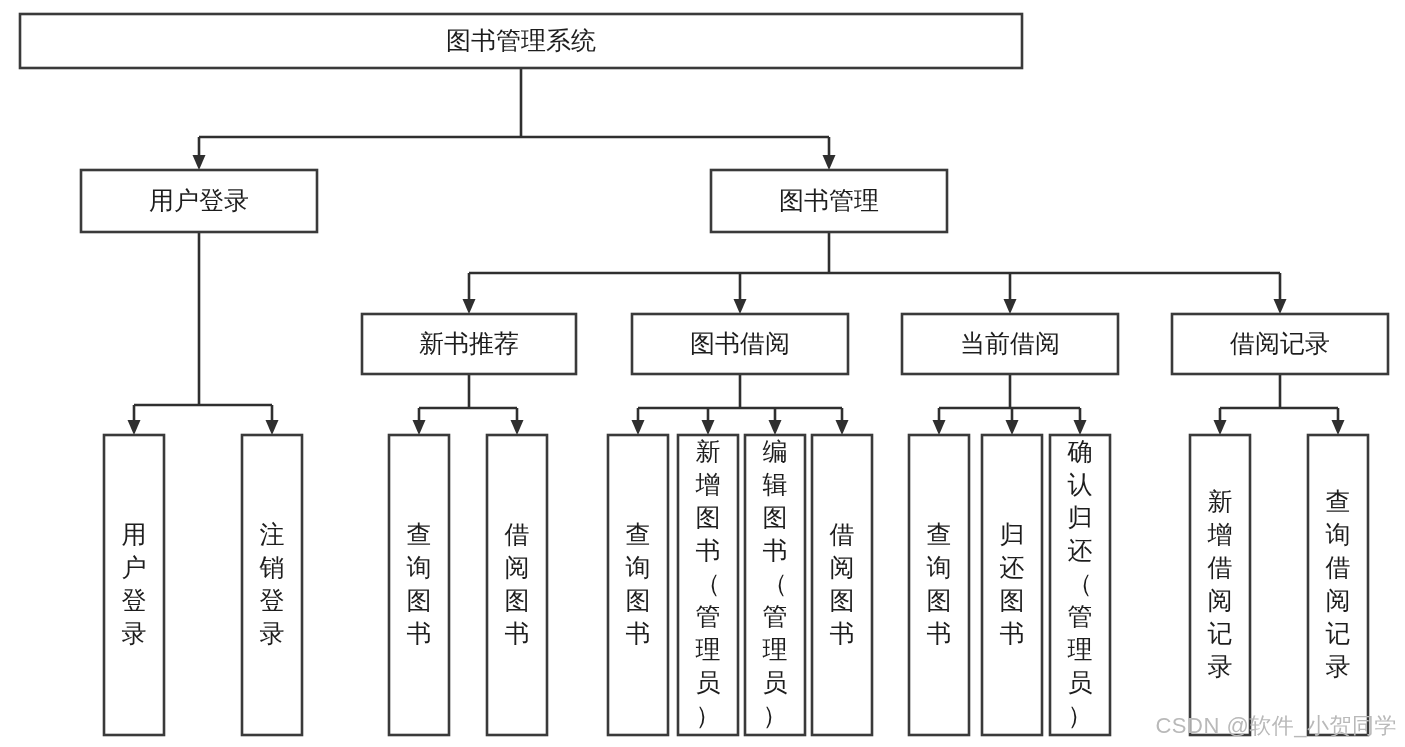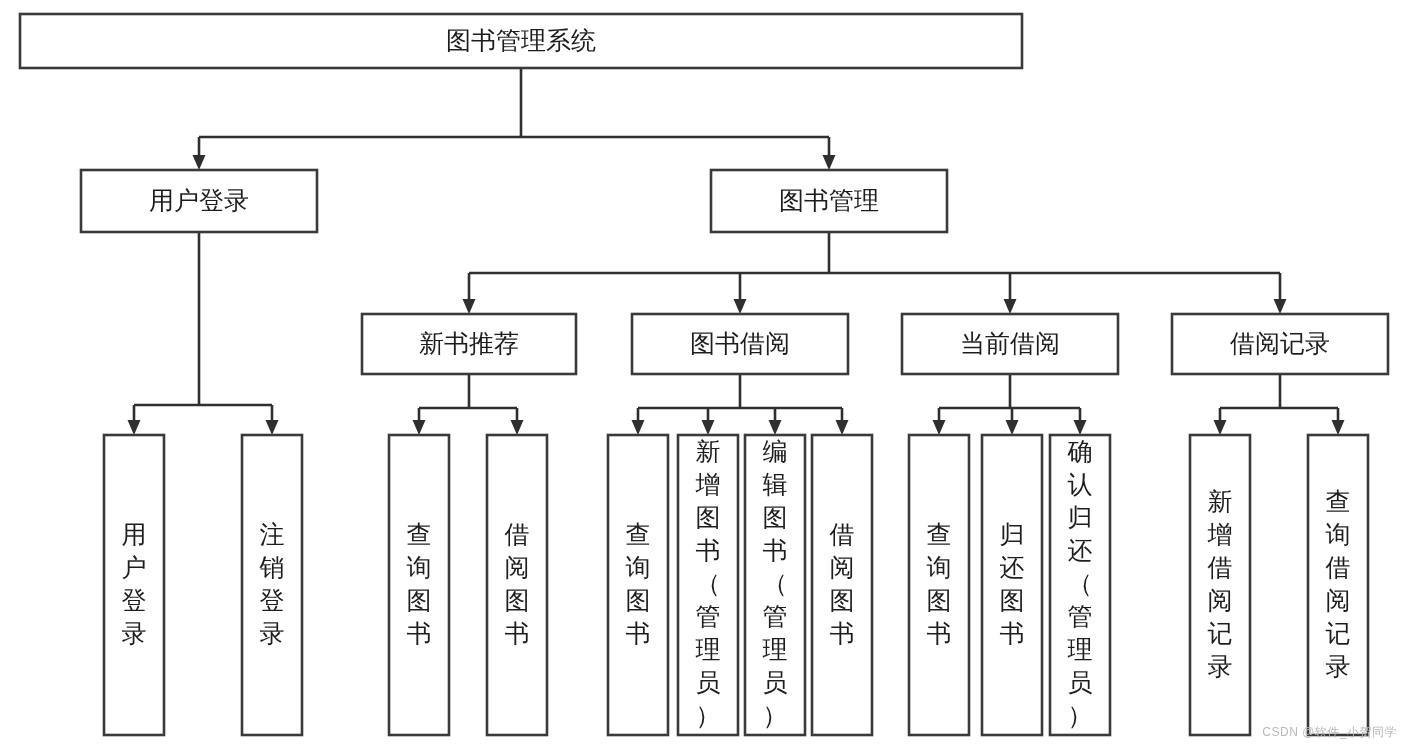--- a/index.html
+++ b/index.html
@@ -51,21 +51,21 @@
   text.h-label {
     font-size: 25px;
   }
   text.v-label {
     font-size: 25px;
   }
   .watermark {
     position: absolute;
     right: 8px;
     bottom: 6px;
-    font-size: 12px;
+    font-size: 22px;
     color: #b9b9b9;
     font-family: "Liberation Sans", "DejaVu Sans", sans-serif;
     letter-spacing: 0.5px;
     white-space: nowrap;
     pointer-events: none;
   }
 </style>
 </head>
 <body>
 

